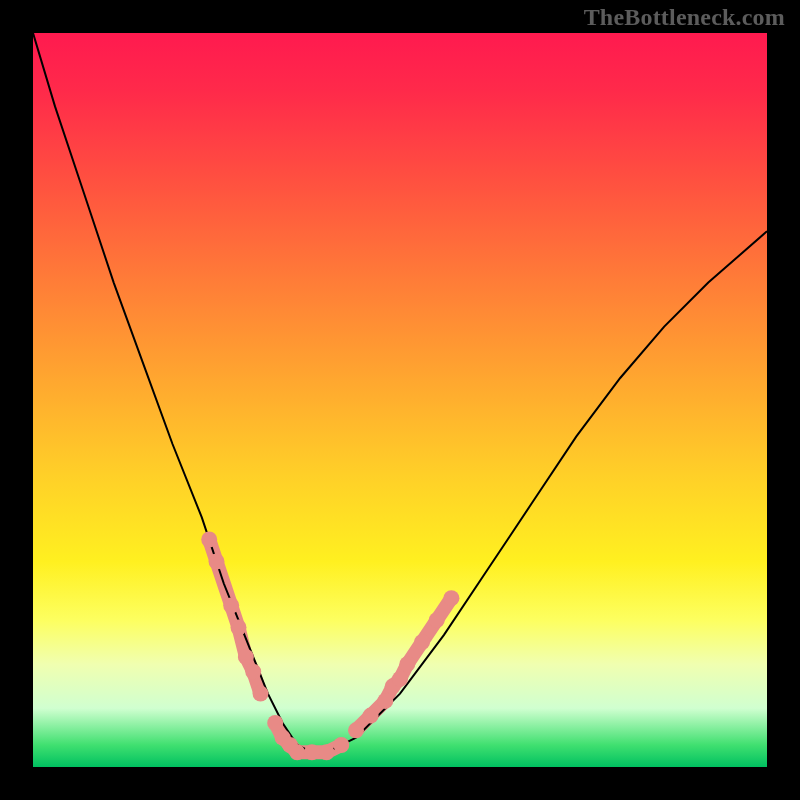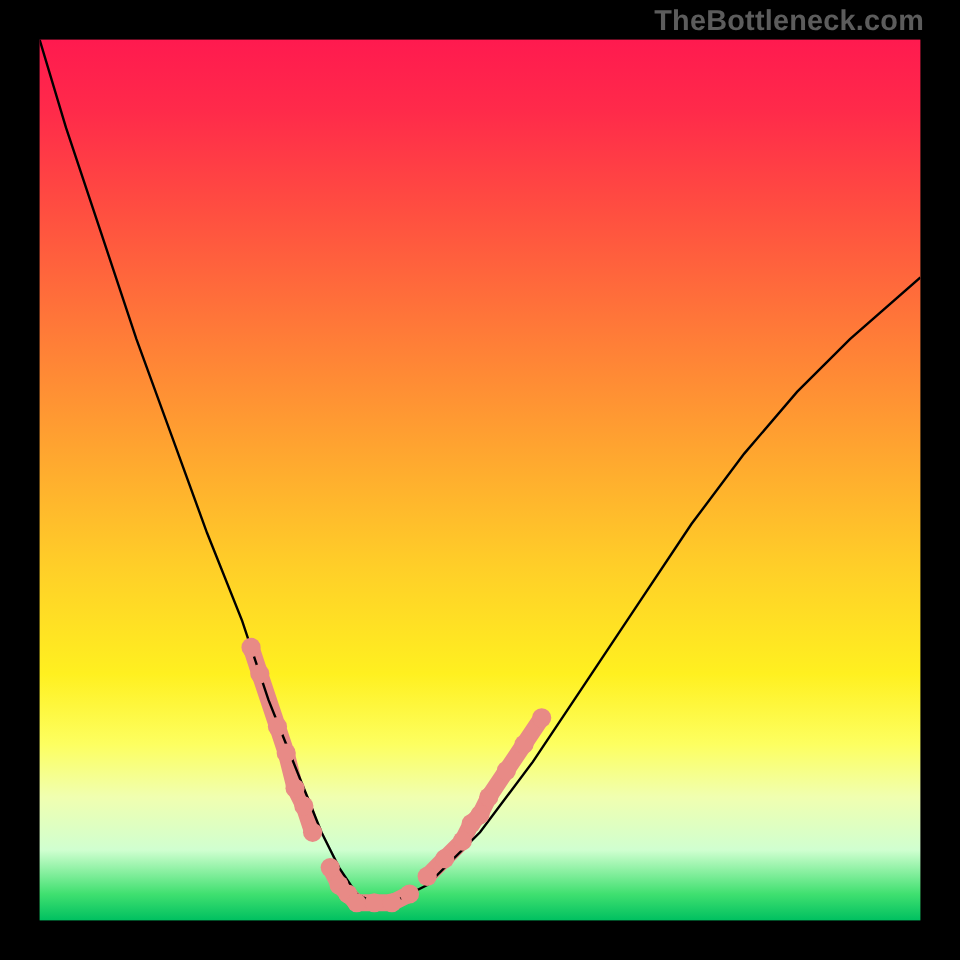--- a/index.html
+++ b/index.html
@@ -27,22 +27,22 @@
       #fdff60 80%,
       #f0ffb0 86%,
       #d0ffd0 92%,
       #40e070 97%,
       #00c060 100%
     );
   }
   .watermark {
     position: absolute;
     top: 4px;
-    right: 30px;
-    font-family: Liberation Sans, sans-serif;
+    right: 15px;
+    font-family: Liberation Serif, serif;
     font-size: 24px;
     font-weight: bold;
     color: #5c5c5c;
     letter-spacing: 0.2px;
   }
   svg.curve-layer {
     position: absolute;
     top: 0; left: 0;
     width: 734px; height: 734px;
   }

